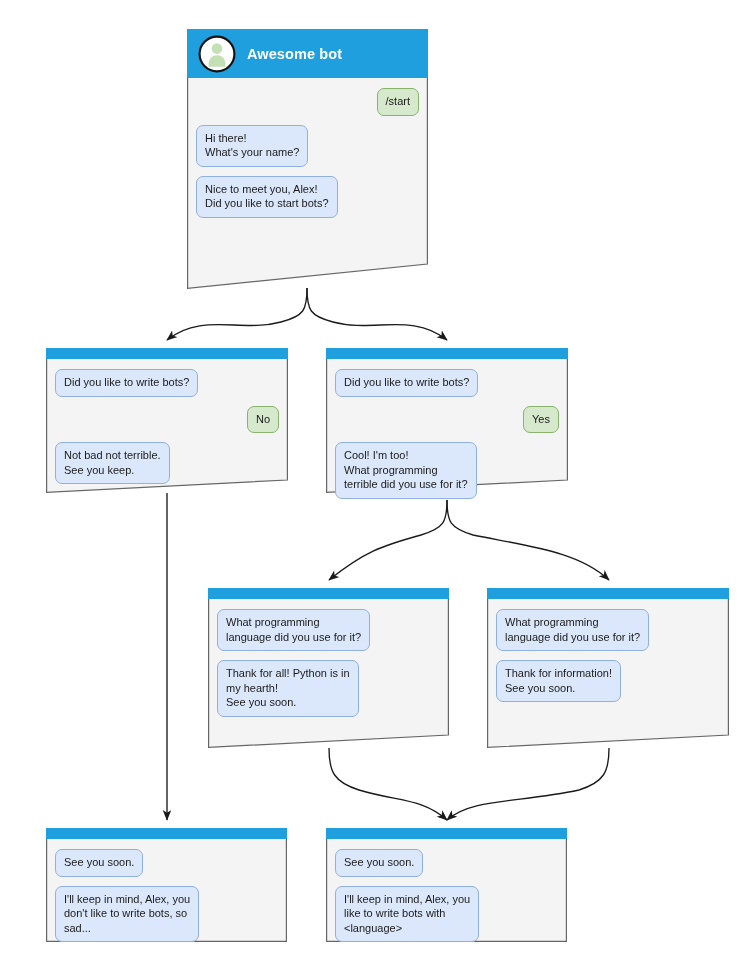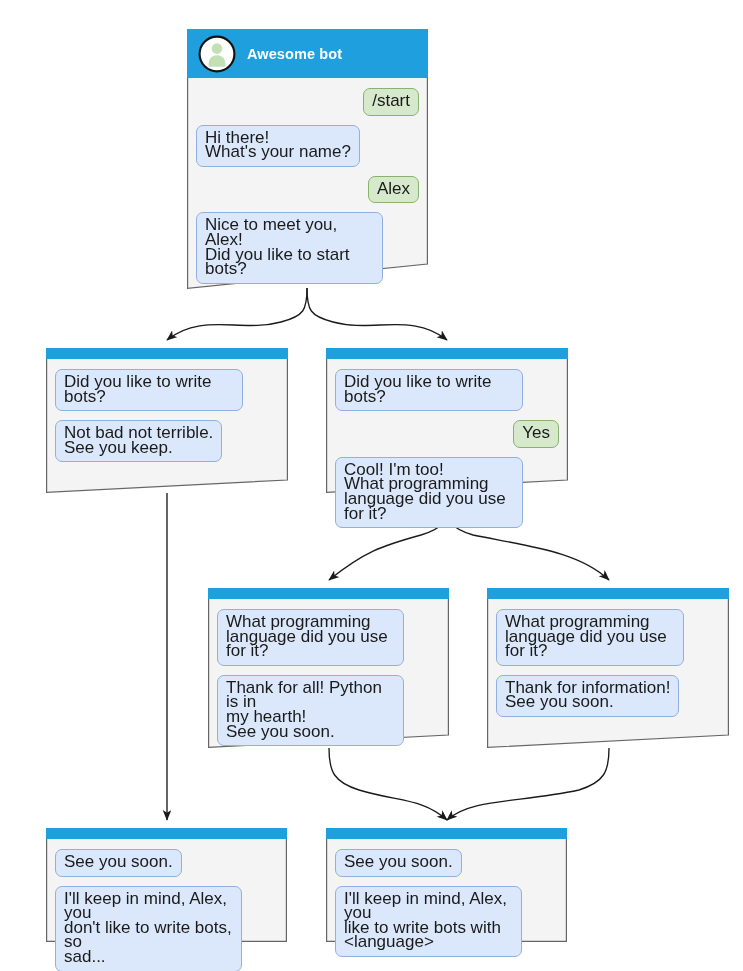--- a/index.html
+++ b/index.html
@@ -94,21 +94,21 @@
     display: flex;
     margin-bottom: 9px;
   }
   .msg-row.left { justify-content: flex-start; }
   .msg-row.right { justify-content: flex-end; }
   .msg-row:last-child { margin-bottom: 0; }
 
   .bubble {
     border-radius: 7px;
     padding: 5px 8px 6px 8px;
-    font-size: 17px;
+    font-size: 11px;
     line-height: 14.6px;
     color: #1a1a1a;
     box-sizing: border-box;
     white-space: pre-line;
     max-width: 84%;
   }
   .bubble.bot {
     background: #dbe8fb;
     border: 1px solid #8fb0e0;
   }
@@ -168,41 +168,41 @@
         <div class="bot-title">Awesome bot</div>
       </div>
       <div class="chat">
         <div class="msg-row right">
           <div class="bubble user">/start</div>
         </div>
         <div class="msg-row left">
           <div class="bubble bot">Hi there!
 What's your name?</div>
         </div>
-        <div class="msg-row right">
-          <div class="bubble user">Alex</div>
-        </div>
         <div class="msg-row left">
           <div class="bubble bot">Nice to meet you, Alex!
 Did you like to start bots?</div>
         </div>
       </div>
     </div>
   </div>
 
   <div class="node" id="node-no">
     <svg class="node-shape" viewBox="0 0 242 145" preserveAspectRatio="none">
       <path d="M0.6,0.6 L241.4,0.6 L241.4,132 L0.6,144.4 Z" fill="#f4f4f4" stroke="#666666" stroke-width="1.2"></path>
     </svg>
     <div class="node-body">
       <div class="titlebar"></div>
       <div class="chat">
         <div class="msg-row left">
           <div class="bubble bot">Did you like to write bots?</div>
         </div>
+        <div class="msg-row right">
+          <div class="bubble user">No</div>
+        </div>
         <div class="msg-row left">
           <div class="bubble bot">Not bad not terrible.
 See you keep.</div>
         </div>
       </div>
     </div>
   </div>
 
   <div class="node" id="node-yes">
     <svg class="node-shape" viewBox="0 0 242 145" preserveAspectRatio="none">
@@ -213,21 +213,21 @@
       <div class="chat">
         <div class="msg-row left">
           <div class="bubble bot">Did you like to write bots?</div>
         </div>
         <div class="msg-row right">
           <div class="bubble user">Yes</div>
         </div>
         <div class="msg-row left">
           <div class="bubble bot">Cool! I'm too!
 What programming
-language did you use for it?</div>
+terrible did you use for it?</div>
         </div>
       </div>
     </div>
   </div>
 
   <div class="node" id="node-python">
     <svg class="node-shape" viewBox="0 0 241 160" preserveAspectRatio="none">
       <path d="M0.6,0.6 L240.4,0.6 L240.4,147 L0.6,159.4 Z" fill="#f4f4f4" stroke="#666666" stroke-width="1.2"></path>
     </svg>
     <div class="node-body">

